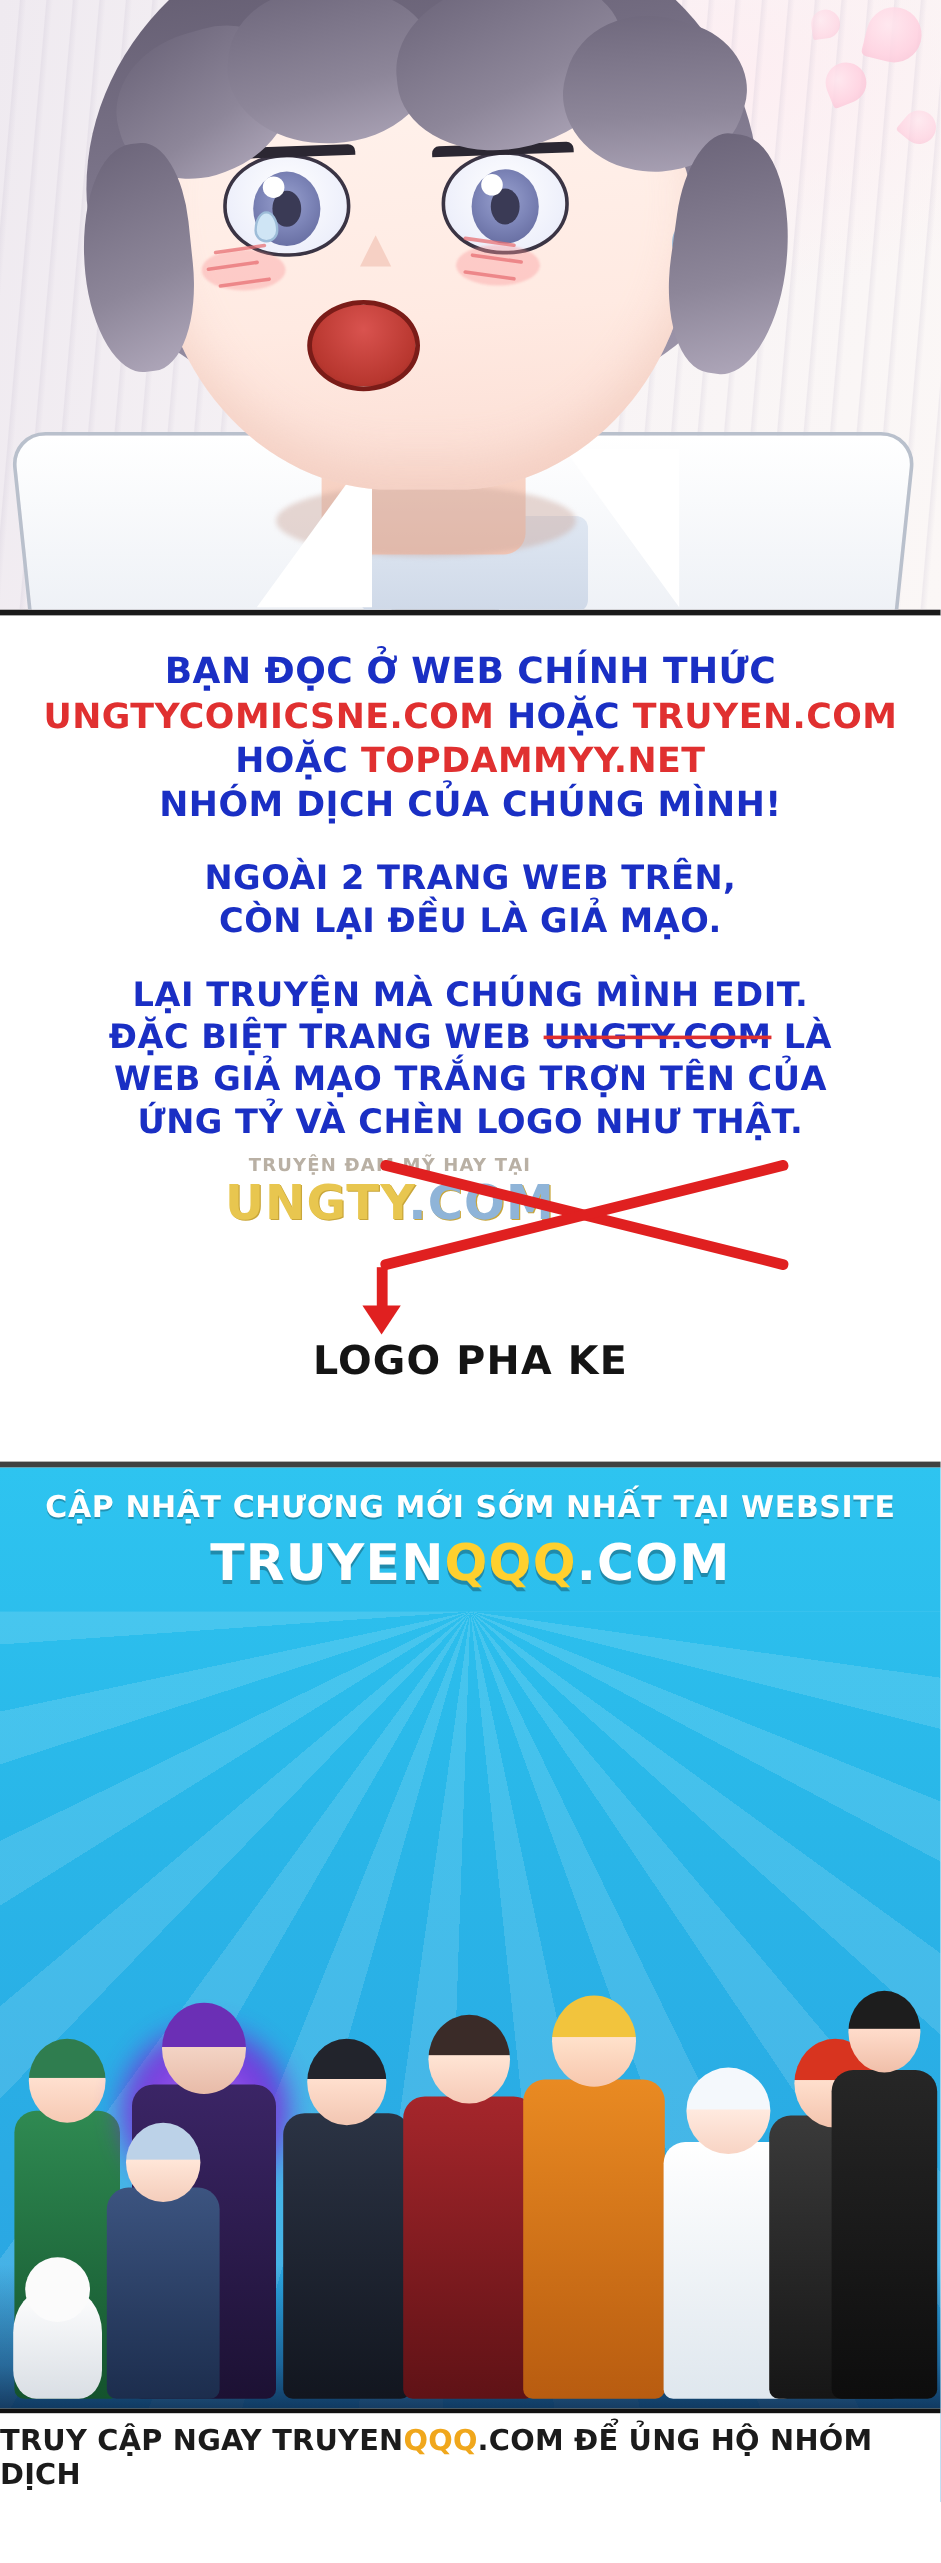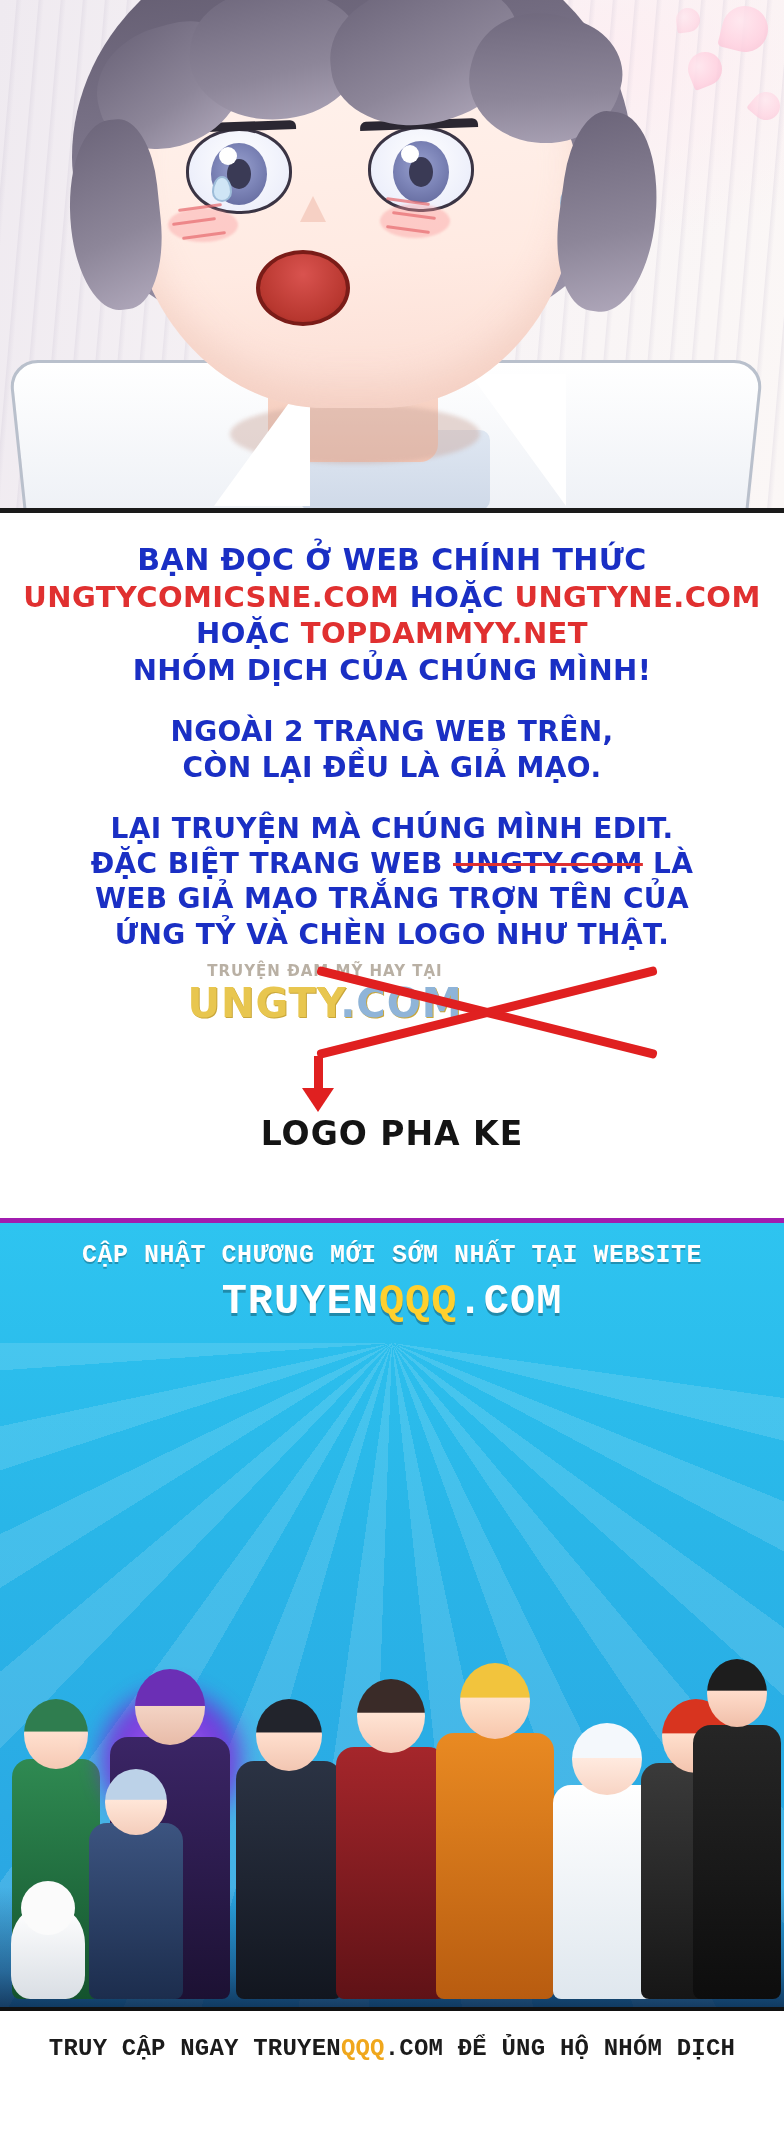--- a/index.html
+++ b/index.html
@@ -237,21 +237,21 @@
     background: linear-gradient(180deg,#dfe7f2,#cfd9e8);
     border-radius: 10px;
   }
 
   
   .notice {
     position: relative;
     width: 784px;
     height: 710px;
     background: #ffffff;
-    border-bottom: 5px solid #a21caf;
+    border-bottom: 5px solid #404040;
     padding-top: 28px;
     box-sizing: border-box;
     text-align: center;
     overflow: hidden;
   }
   .n-line {
     font-family: "DejaVu Sans", sans-serif;
     font-weight: 700;
     letter-spacing: .4px;
     line-height: 1.26;
@@ -349,21 +349,20 @@
     text-align: center;
   }
 
   
   .promo {
     position: relative;
     width: 784px;
     height: 862px;
     background: linear-gradient(180deg, #2ec4f0 0%, #29b6e8 35%, #2b9fe0 100%);
     overflow: hidden;
-    font-family: Liberation Mono, monospace;
   }
   .promo-head {
     position: relative;
     z-index: 5;
     padding-top: 18px;
     text-align: center;
   }
   .promo-title {
     font-size: 25px;
     font-weight: 700;
@@ -507,21 +506,21 @@
     <div class="hair-lock hl5"></div>
     <div class="hair-lock hl6"></div>
   </div>
 
   <div class="notice">
 
     <div class="n-line s-30 blue">BẠN ĐỌC Ở WEB CHÍNH THỨC</div>
     <div class="n-line s-29">
       <span class="red">UNGTYCOMICSNE.COM</span>
       <span class="blue">HOẶC</span>
-      <span class="red">UNGTYNE.COM</span>
+      <span class="red">TRUYEN.COM</span>
     </div>
     <div class="n-line s-29">
       <span class="blue">HOẶC</span>
       <span class="red">TOPDAMMYY.NET</span>
     </div>
     <div class="n-line s-29 blue">NHÓM DỊCH CỦA CHÚNG MÌNH!</div>
 
     <div class="gap-26"></div>
 
     <div class="n-line s-28 blue">NGOÀI 2 TRANG WEB TRÊN,</div>

